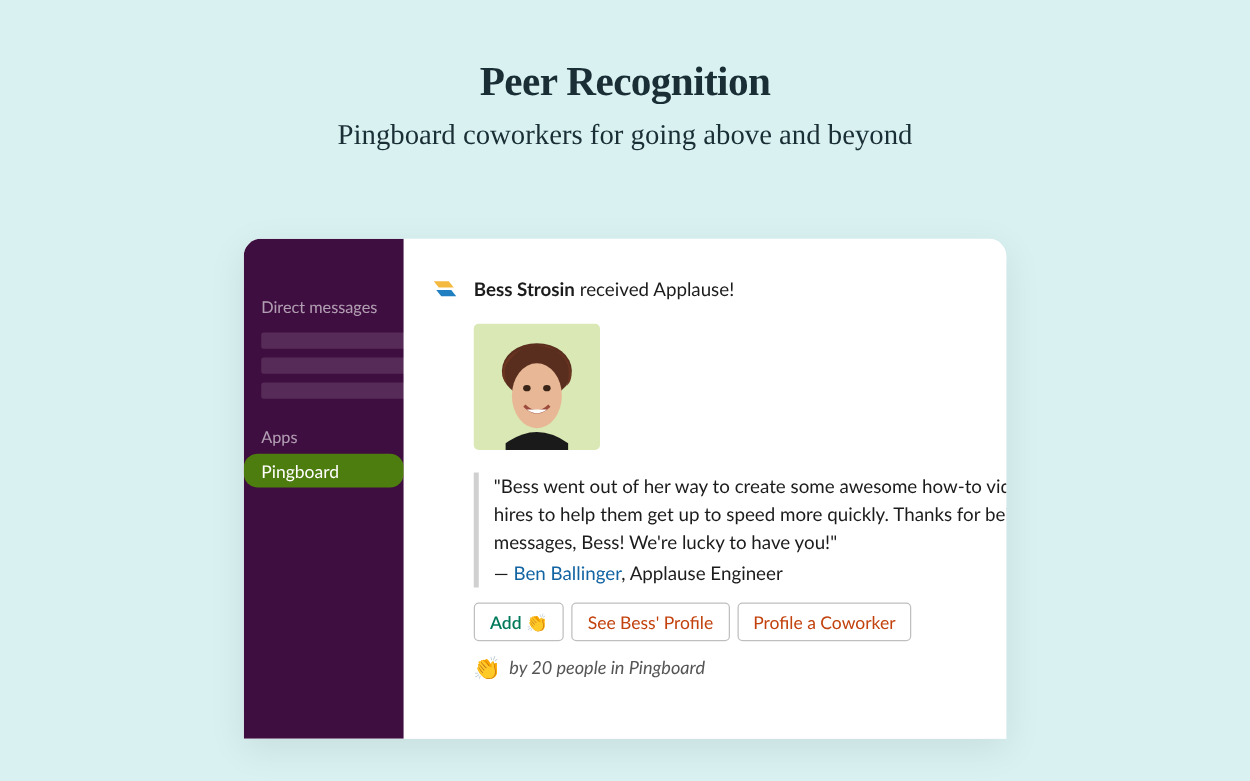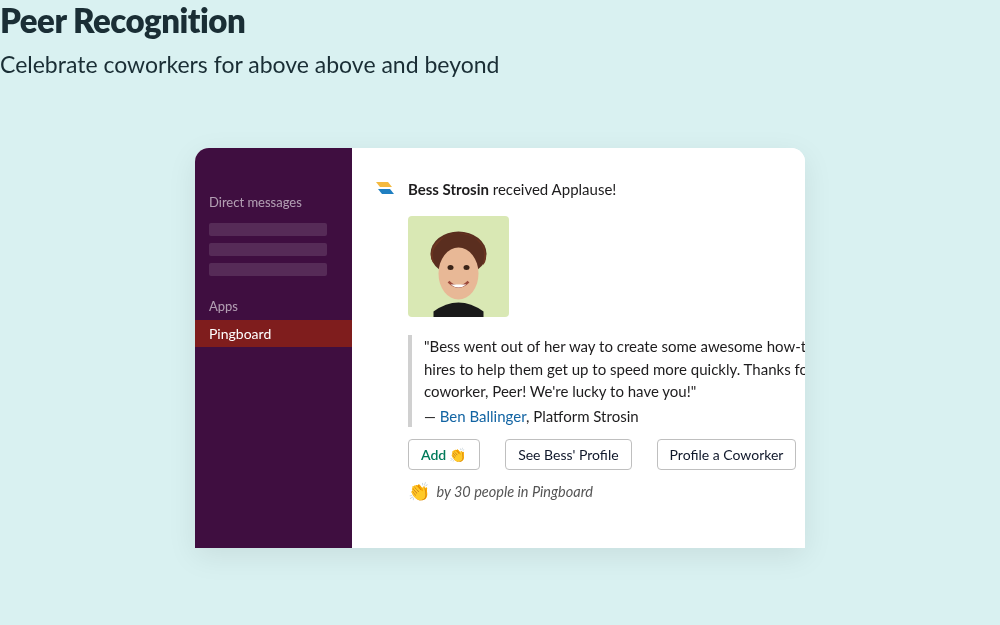--- a/index.html
+++ b/index.html
@@ -4,20 +4,23 @@
   <style>
     * { margin: 0; padding: 0; box-sizing: border-box; }
     body {
       font-family: 'Lato', -apple-system, BlinkMacSystemFont, 'Segoe UI', Helvetica, Arial, sans-serif;
       background: #d9f1f1;
       width: 1000px;
       height: 625px;
       overflow: hidden;
     }
     .header-section {
+      text-align: center;
+      padding-top: 48px;
+      font-family: Liberation Serif, serif;
     }
     .main-title {
       font-size: 33px;
       font-weight: 800;
       color: #1a2e35;
       letter-spacing: -0.5px;
     }
     .subtitle {
       font-size: 23px;
       color: #1a2e35;
@@ -28,46 +31,47 @@
       width: 610px;
       margin: 70px auto 0;
       background: white;
       border-radius: 14px 14px 0 0;
       box-shadow: 0 8px 30px rgba(0,0,0,0.08);
       display: flex;
       overflow: hidden;
       height: 400px;
     }
     .sidebar {
-      width: 157px;
+      width: 128px;
       background: #3f0e40;
       padding-top: 40px;
       flex-shrink: 0;
     }
     .sidebar-section-label {
       color: rgba(255,255,255,0.6);
       font-size: 13px;
       padding: 6px 14px;
     }
     .sidebar-placeholder {
       height: 13px;
       background: rgba(255,255,255,0.12);
       margin: 7px 14px;
       border-radius: 2px;
       width: 118px;
     }
     .sidebar-section-apps {
       margin-top: 16px;
     }
     .sidebar-item-active {
-      background: #7f1d1d;
+      background: #4d7c0f;
       color: white;
       font-size: 14px;
       padding: 5px 14px;
       cursor: pointer;
+      border-radius: 11px;
     }
     .content-area {
       flex: 1;
       padding: 30px 0 0 22px;
       background: white;
     }
     .msg-header {
       display: flex;
       align-items: center;
       gap: 12px;
@@ -111,30 +115,30 @@
     }
     .author-link {
       color: #1264a3;
       text-decoration: none;
       cursor: pointer;
       margin-top: 20px;
     }
     .action-row {
       margin: 12px 0 0 34px;
       display: flex;
-      gap: 25px;
+      gap: 6px;
     }
     .action-btn {
       border: 1px solid #bfbfbf;
       background: white;
       border-radius: 4px;
       padding: 6px 12px;
       font-size: 14px;
       cursor: pointer;
-      color: #0f172a;
+      color: #c2410c;
       font-family: inherit;
     }
     .action-btn.primary {
       color: #007a5a;
       font-weight: 600;
     }
     .reaction-row {
       margin: 10px 0 0 34px;
       display: flex;
       align-items: center;
@@ -153,21 +157,21 @@
       left: 50%;
       top: 50%;
       transform: translate(-50%, -45%);
     }
   </style>
 </head>
 <body>
 
 <div class="header-section">
   <h1 class="main-title">Peer Recognition</h1>
-  <p class="subtitle">Celebrate coworkers for above above and beyond</p>
+  <p class="subtitle">Pingboard coworkers for going above and beyond</p>
 </div>
 
 <div class="app-window">
   <div class="sidebar">
     <div class="sidebar-section-label">Direct messages</div>
     <div class="sidebar-placeholder"></div>
     <div class="sidebar-placeholder"></div>
     <div class="sidebar-placeholder"></div>
     <div class="sidebar-section-apps">
       <div class="sidebar-section-label">Apps</div>
@@ -197,31 +201,31 @@
         <path d="M 40 60 Q 50 70 60 60" stroke="#9c4a3c" stroke-width="2.5" fill="none"></path>
         <path d="M 42 63 Q 50 69 58 63" fill="#fff"></path>
         <path d="M 25 90 Q 50 72 75 90 L 75 101 L 25 101 Z" fill="#1a1a1a"></path>
         <path d="M 28 24 Q 22 30 26 42 Q 20 38 24 26 Q 30 14 50 12 Q 72 14 76 28 Q 80 38 74 44 Q 78 30 72 22 Q 62 10 50 12 Q 36 12 28 24" fill="#6b3420"></path>
       </svg>
     </div>
 
     <div class="quote-block">
       <div class="quote-text">"Bess went out of her way to create some awesome how-to videos for new</div>
       <div class="quote-text">hires to help them get up to speed more quickly. Thanks for being a great</div>
-      <div class="quote-text">coworker, Peer! We're lucky to have you!"</div>
+      <div class="quote-text">messages, Bess! We're lucky to have you!"</div>
       <div class="attribution">
-        <span>— </span><a class="author-link">Ben Ballinger</a><span>, Platform Strosin</span>
+        <span>— </span><a class="author-link">Ben Ballinger</a><span>, Applause Engineer</span>
       </div>
 
     </div>
 
     <div class="action-row">
       <button class="action-btn primary">Add 👏</button>
       <button class="action-btn">See Bess' Profile</button>
       <button class="action-btn">Profile a Coworker</button>
     </div>
 
     <div class="reaction-row">
       <span class="clap-emoji">👏</span>
-      <span>by 30 people in Pingboard</span>
+      <span>by 20 people in Pingboard</span>
     </div>
   </div>
 </div>
 
 </body></html>

